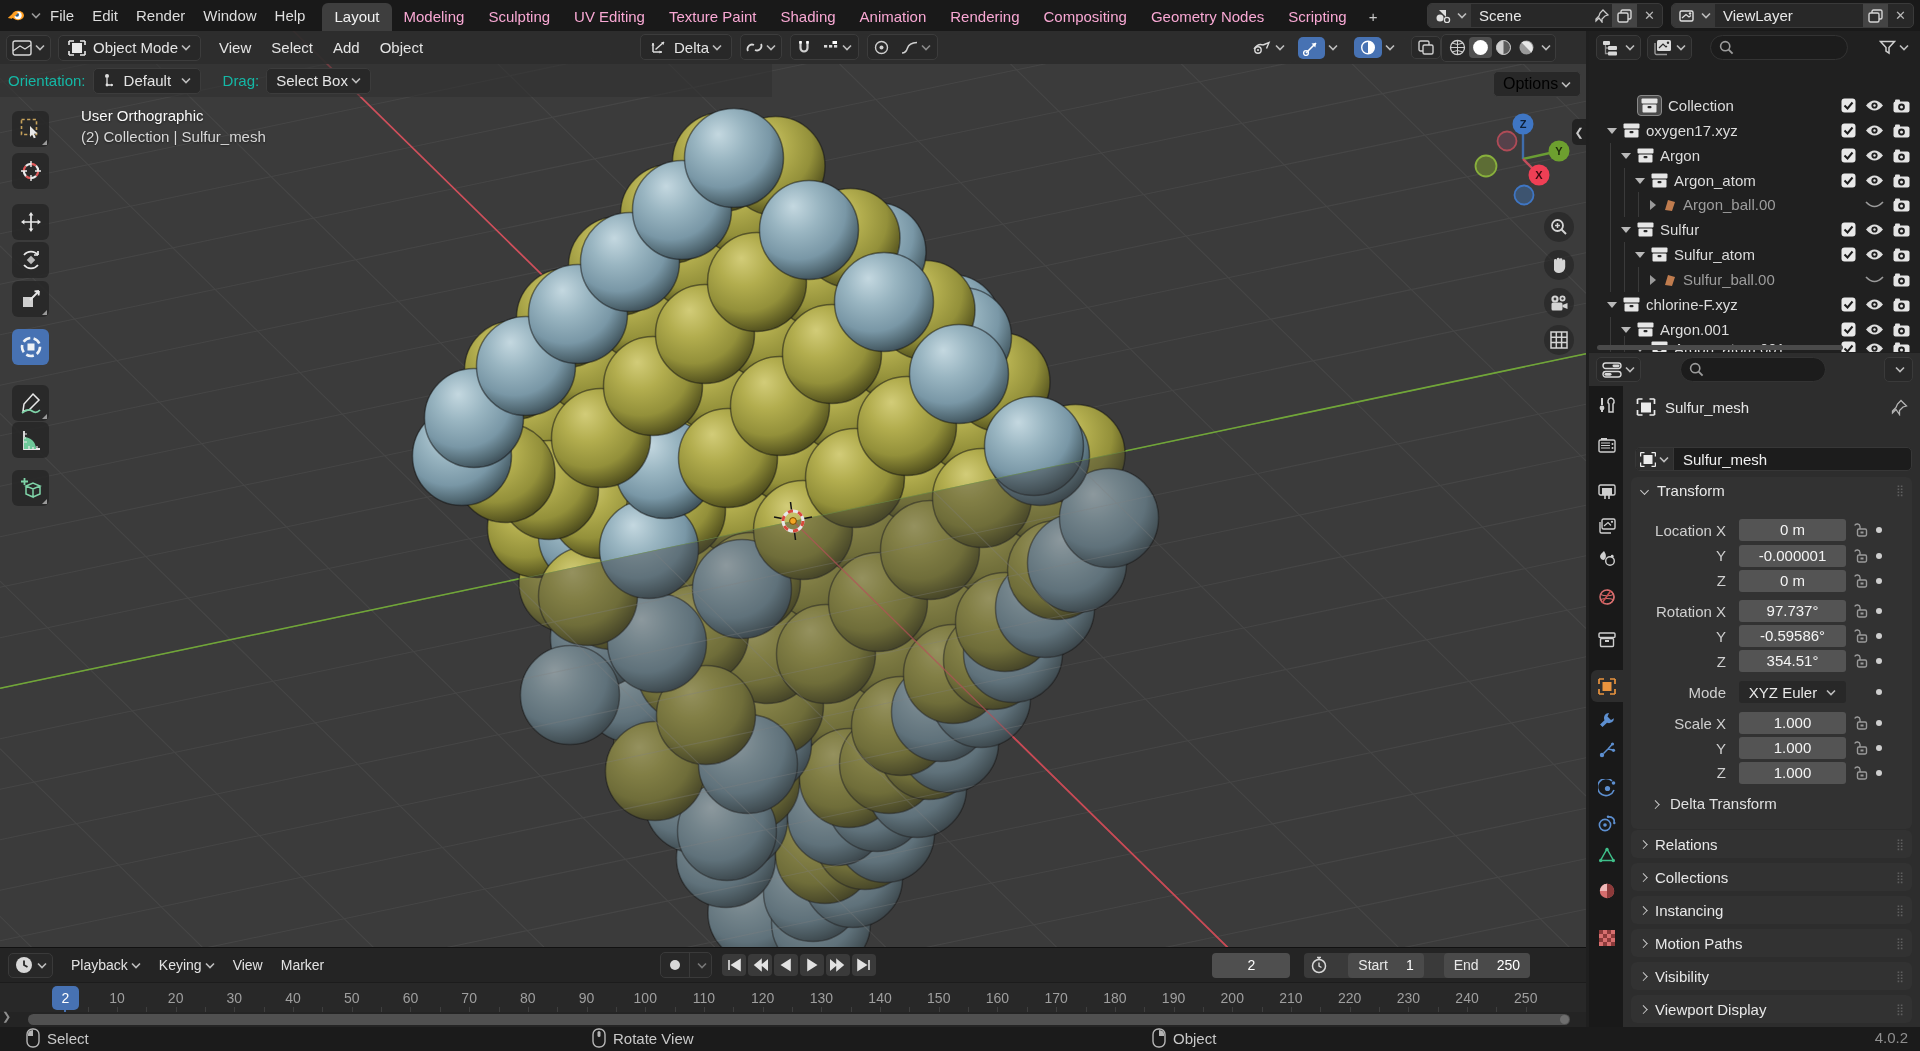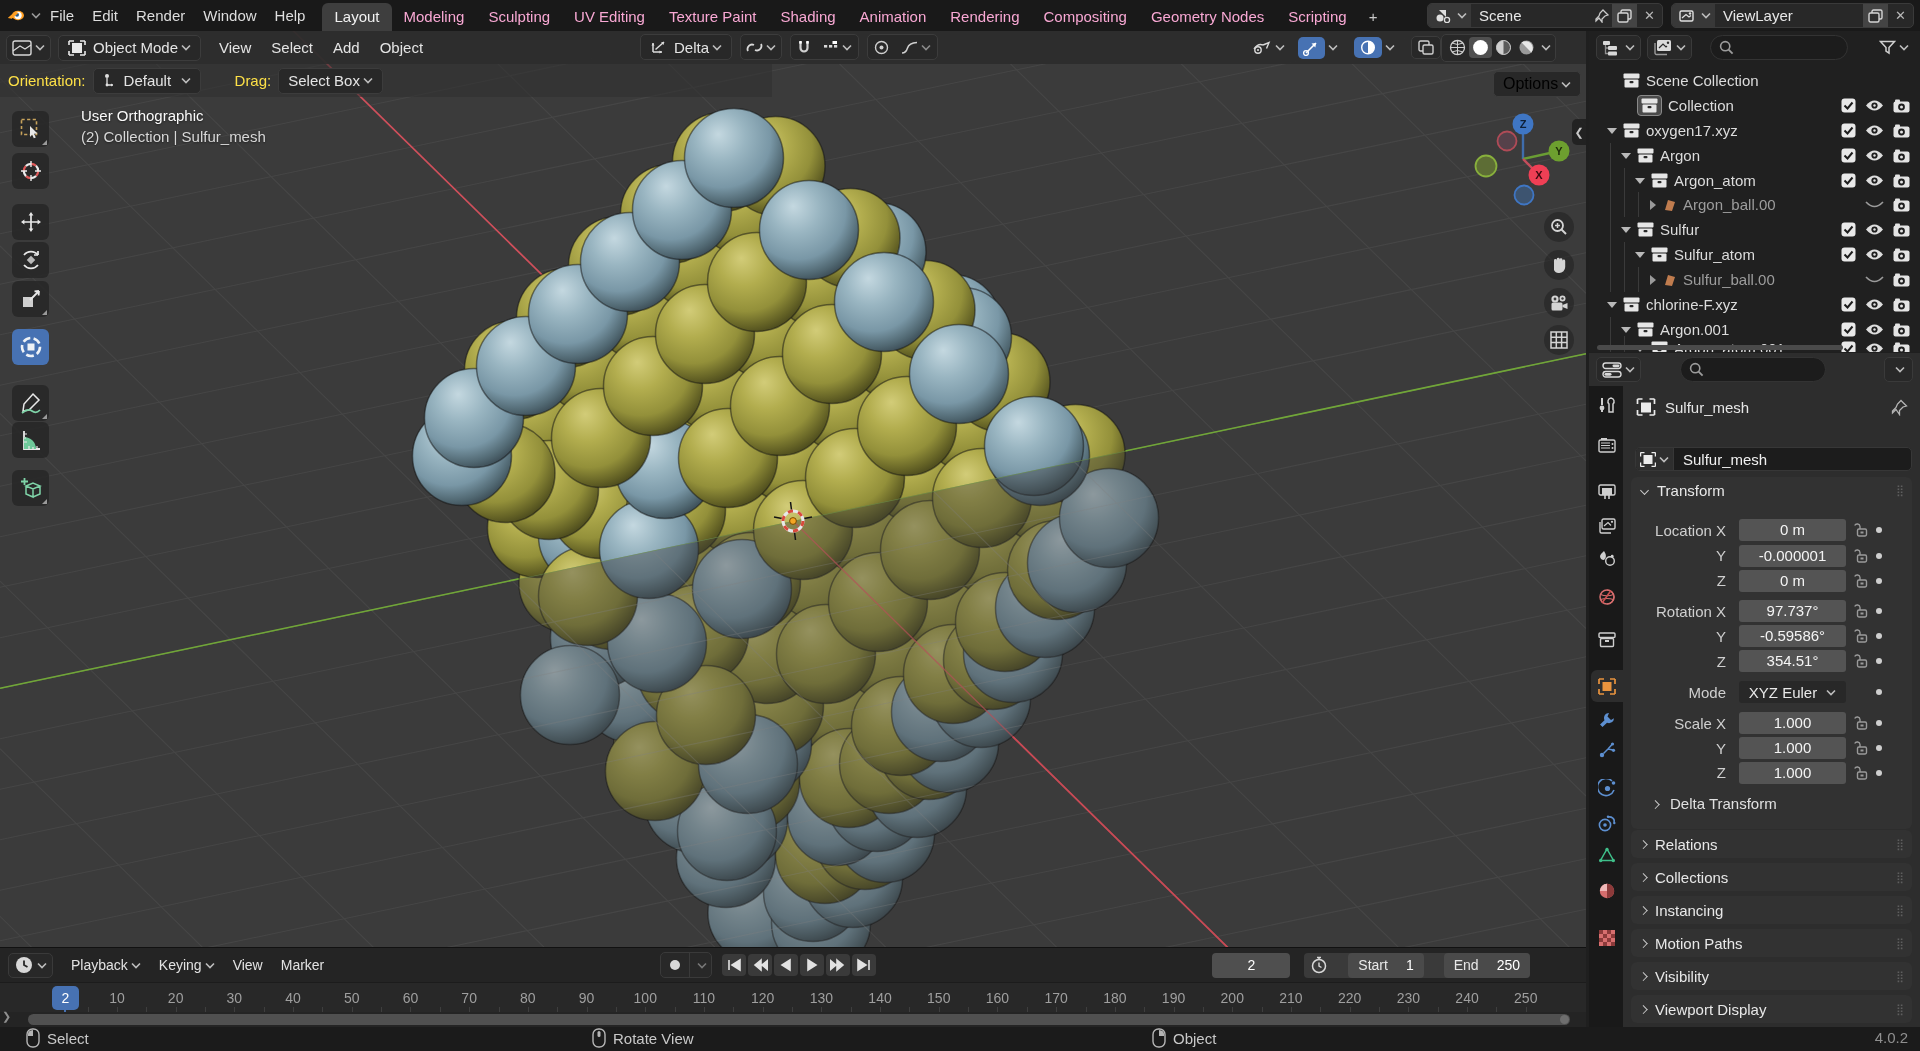--- a/index.html
+++ b/index.html
@@ -29,21 +29,21 @@
 .hgrp{display:inline-flex;height:26px;background:#282828;border:1px solid #3c3c3c;border-radius:5px;overflow:hidden}
 .hgrp .seg{display:inline-flex;align-items:center;padding:0 6px}
 .iby{display:inline-flex;align-items:center;margin-left:9px;padding:2px 2px;border-radius:5px}
 .iby .seg{display:inline-flex;align-items:center;padding:3px 5px;border-radius:5px}
 .iby .seg.bl{background:#4772b3}
 .iby.sep{background:#282828;border:1px solid #3c3c3c;padding:3px 6px;margin-left:10px}
 .shgrp{display:inline-flex;align-items:center;height:28px;background:#282828;border:1px solid #3c3c3c;border-radius:5px;margin-left:0px;padding:0 4px}
 .shgrp .seg{display:inline-flex;padding:2px 3px;border-radius:4px}
 .shgrp .seg.on{background:#4f4f4f}
 #hdr3{position:absolute;left:0;top:33px;width:772px;height:33px;background:rgba(49,49,49,0.6);display:flex;align-items:center;padding:0 8px;font-size:15px;color:#e4e4e4;z-index:9}
-#hdr3 .lbl{color:#fde047;margin-right:7px}
+#hdr3 .lbl{color:#14b8a6;margin-right:7px}
 .vptext{position:absolute;left:81px;top:76px;color:#fbfbfb;font-size:15px;z-index:5;text-shadow:0 1px 2px rgba(0,0,0,0.45)}
 .vptext .l2{margin-top:4px;color:#d8d8d8}
 
 #toolbar{position:absolute;left:12px;top:80px;width:37px;z-index:8}
 .tbtn{position:absolute;left:0;width:37px;height:36px;background:rgba(40,40,40,0.9);border-radius:6px;display:flex;align-items:center;justify-content:center}
 .tbtn.act{background:#4772b3}
 .tbtn .tri{position:absolute;right:2px;bottom:2px;width:0;height:0;border-left:5px solid transparent;border-bottom:5px solid #9a9a9a}
 .vico{position:absolute;left:1544px;width:30px;height:30px;background:rgba(33,33,33,0.55);border-radius:50%;display:flex;align-items:center;justify-content:center;z-index:8}
 .collapse{position:absolute;left:1572px;top:88px;width:14px;height:26px;background:rgba(30,30,30,0.85);border-radius:5px 0 0 5px;color:#c9c9c9;display:flex;align-items:center;justify-content:center;font-size:11px;z-index:8}
 
@@ -622,21 +622,21 @@
             <path d="M4 5 L4 12 M4 12 L10 12" stroke="#e0e0e0" stroke-width="1.3" fill="none"></path>
             <path d="M10 12 L8 10.6 L8 13.4 Z" fill="#e0e0e0"></path>
             <circle cx="4" cy="12" r="1.4" fill="#e0e0e0"></circle>
           </svg>
           <span style="margin-left:5px">Default</span>
           <span style="flex:1"></span>
           <svg width="10" height="7" viewBox="0 0 10 7" style="margin-left:3px">
             <path d="M1 1.5 L5 5.5 L9 1.5" stroke="#bdbdbd" stroke-width="1.6" fill="none"></path>
           </svg>
         </div>
-<span class="lbl" style="margin-left:34px">Drag:</span>
+<span class="lbl" style="margin-left:22px">Drag:</span>
 <div class="hbtn">Select Box <svg width="10" height="7" viewBox="0 0 10 7" style="margin-left:3px">
             <path d="M1 1.5 L5 5.5 L9 1.5" stroke="#bdbdbd" stroke-width="1.6" fill="none"></path>
           </svg></div>
 </div>
 <div class="hbtn" style="position:absolute;left:1493px;top:40px;z-index:9">Options <svg width="10" height="7" viewBox="0 0 10 7" style="margin-left:3px">
           <path d="M1 1.5 L5 5.5 L9 1.5" stroke="#bdbdbd" stroke-width="1.6" fill="none"></path>
         </svg></div>
 <div class="vptext">User Orthographic<div class="l2">(2) Collection | Sulfur_mesh</div></div>
 <div id="toolbar">
         <div class="tbtn" style="top:0px">
@@ -858,32 +858,20 @@
 <div style="flex:1"></div>
         <div class="obtn2">
           <svg width="17" height="15" viewBox="0 0 17 15" style="">
             <path d="M1.5 1.5 L15.5 1.5 L10 7.5 L10 13 L7 11 L7 7.5 Z" fill="none" stroke="#d0d0d0" stroke-width="1.5"></path>
           </svg>
           <svg width="10" height="7" viewBox="0 0 10 7" style="margin-left:3px">
             <path d="M1 1.5 L5 5.5 L9 1.5" stroke="#bdbdbd" stroke-width="1.6" fill="none"></path>
           </svg>
         </div>
 </div>
-<div class="orow" style="top:37px">
-        <span style="width:14px;display:inline-block;flex:none"></span>
-        <span style="width:13px;display:inline-block"></span>
-        <span class="oic">
-          <svg width="17" height="15" viewBox="0 0 17 15" style="">
-            <rect x="0.5" y="0.5" width="16" height="5" rx="1" fill="#e6e6e6"></rect>
-            <rect x="1.5" y="6.5" width="14" height="8" rx="1" fill="#e6e6e6"></rect>
-            <rect x="6.5" y="8" width="4" height="2.2" rx="1" fill="#262626"></rect>
-          </svg>
-        </span>
-        <span class="olbl">Scene Collection</span>
-      </div>
       <div class="orow" style="top:62px">
         <span style="width:28px;display:inline-block;flex:none"></span>
         <span style="width:13px;display:inline-block"></span>
         <span class="oic">
           <span style="display:inline-flex;padding:2px 3px;background:#4b4b4b;border:1px solid #8a8a8a;border-radius:4px">
             <svg width="17" height="15" viewBox="0 0 17 15" style="">
               <rect x="0.5" y="0.5" width="16" height="5" rx="1" fill="#e6e6e6"></rect>
               <rect x="1.5" y="6.5" width="14" height="8" rx="1" fill="#e6e6e6"></rect>
               <rect x="6.5" y="8" width="4" height="2.2" rx="1" fill="#262626"></rect>
             </svg>

